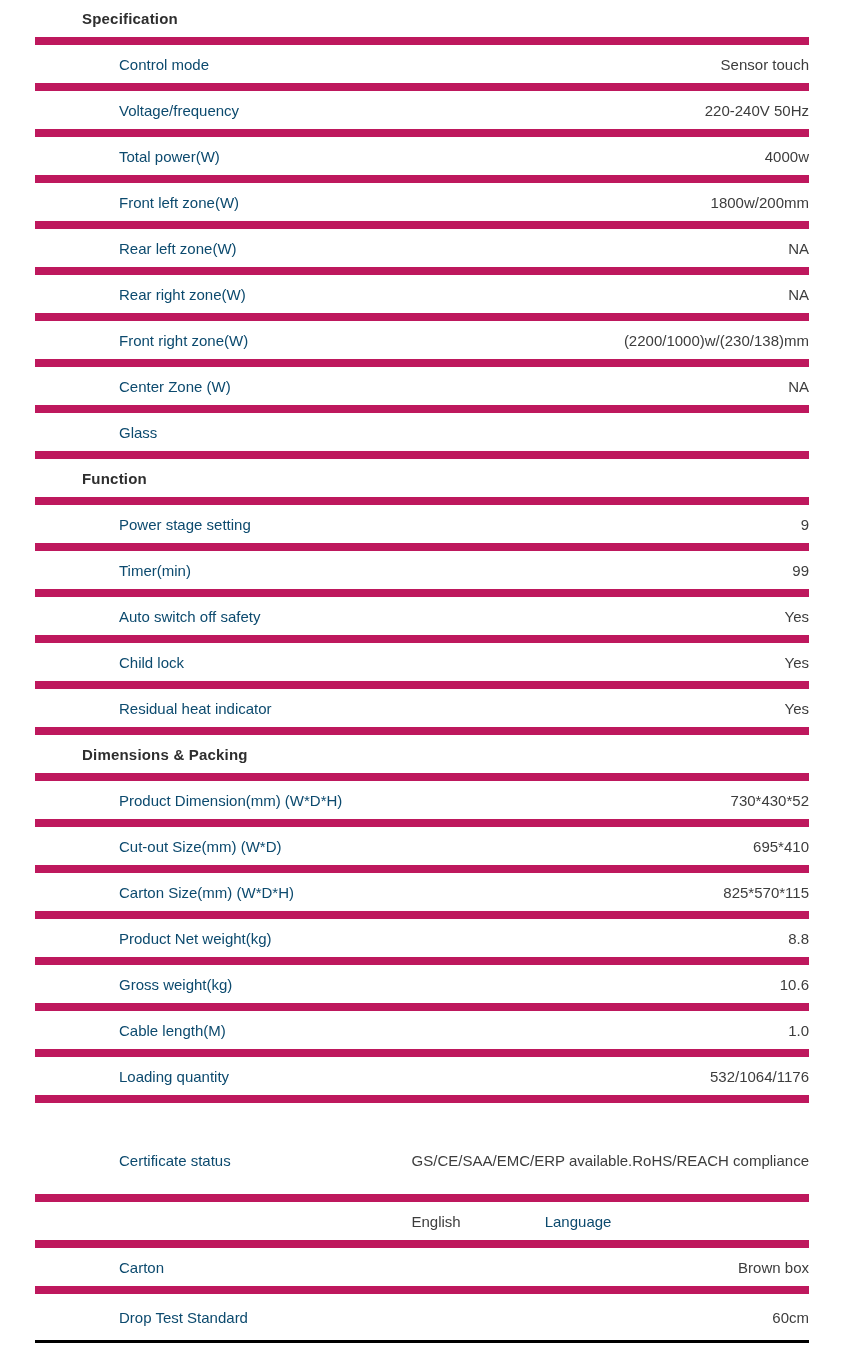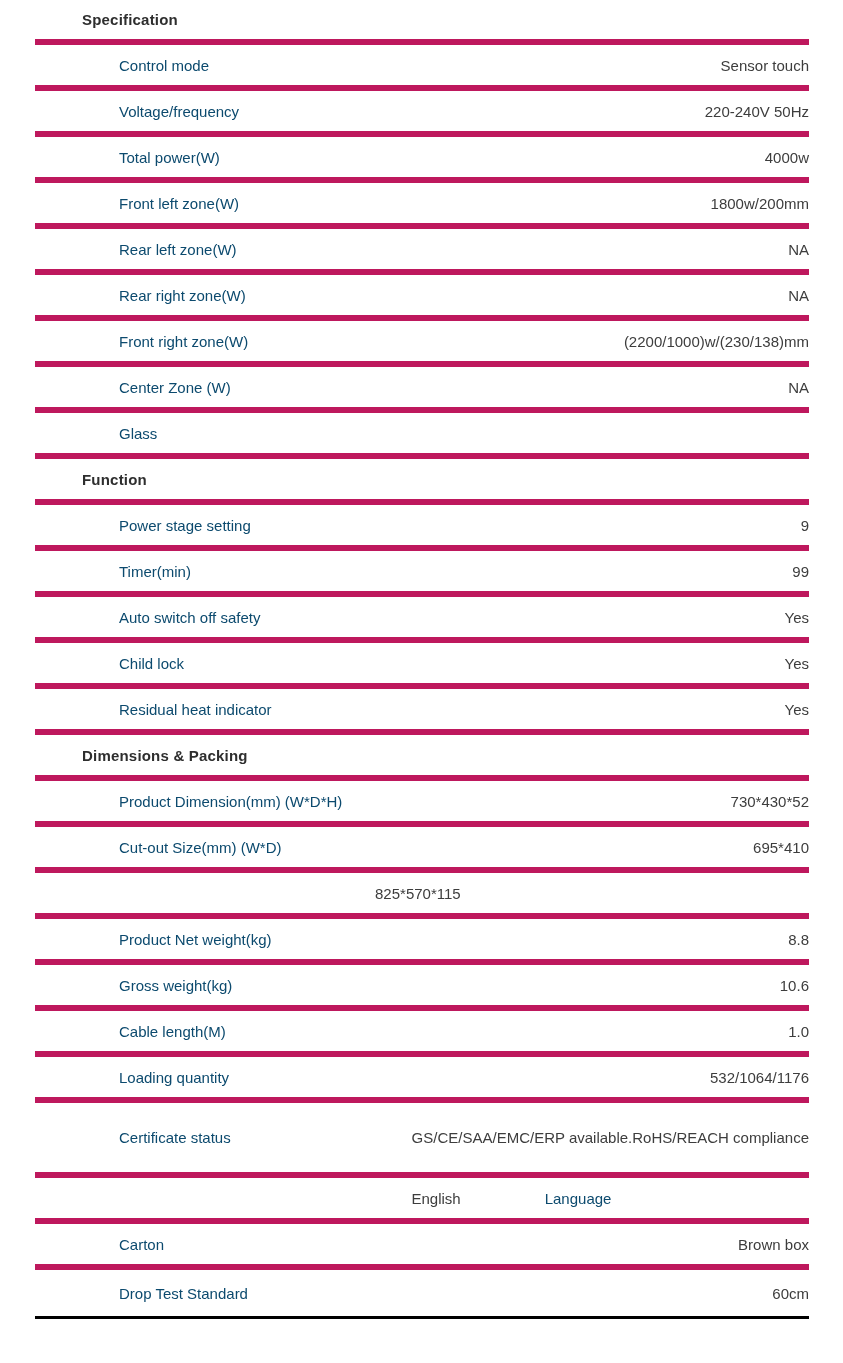--- a/index.html
+++ b/index.html
@@ -20,27 +20,28 @@
     left: 35px;
     top: 0;
     width: 774px;
     border-bottom: 3px solid #000000;
   }
   .row {
     display: flex;
     align-items: center;
     box-sizing: border-box;
     height: 46px;
-    border-bottom: 6px solid #be185d;
+    border-bottom: 8px solid #be185d;
   }
   .row.first-header {
     height: 45px;
   }
   .row.tall {
     height: 75px;
+    margin-top: 24px;
   }
   .row.last {
     border-bottom: none;
   }
   .section-title {
     padding-left: 47px;
     font-size: 15px;
     font-weight: bold;
     color: #2e2e2e;
     letter-spacing: 0.2px;
@@ -139,20 +140,21 @@
 
     <div class="row">
       <div class="cell label">Product Dimension(mm) (W*D*H)</div>
       <div class="cell value">730*430*52</div>
     </div>
     <div class="row">
       <div class="cell label">Cut-out Size(mm) (W*D)</div>
       <div class="cell value">695*410</div>
     </div>
     <div class="row">
+      <div class="cell label">Carton Size(mm) (W*D*H)</div>
       <div class="cell value">825*570*115</div>
     </div>
     <div class="row">
       <div class="cell label">Product Net weight(kg)</div>
       <div class="cell value">8.8</div>
     </div>
     <div class="row">
       <div class="cell label">Gross weight(kg)</div>
       <div class="cell value">10.6</div>
     </div>

